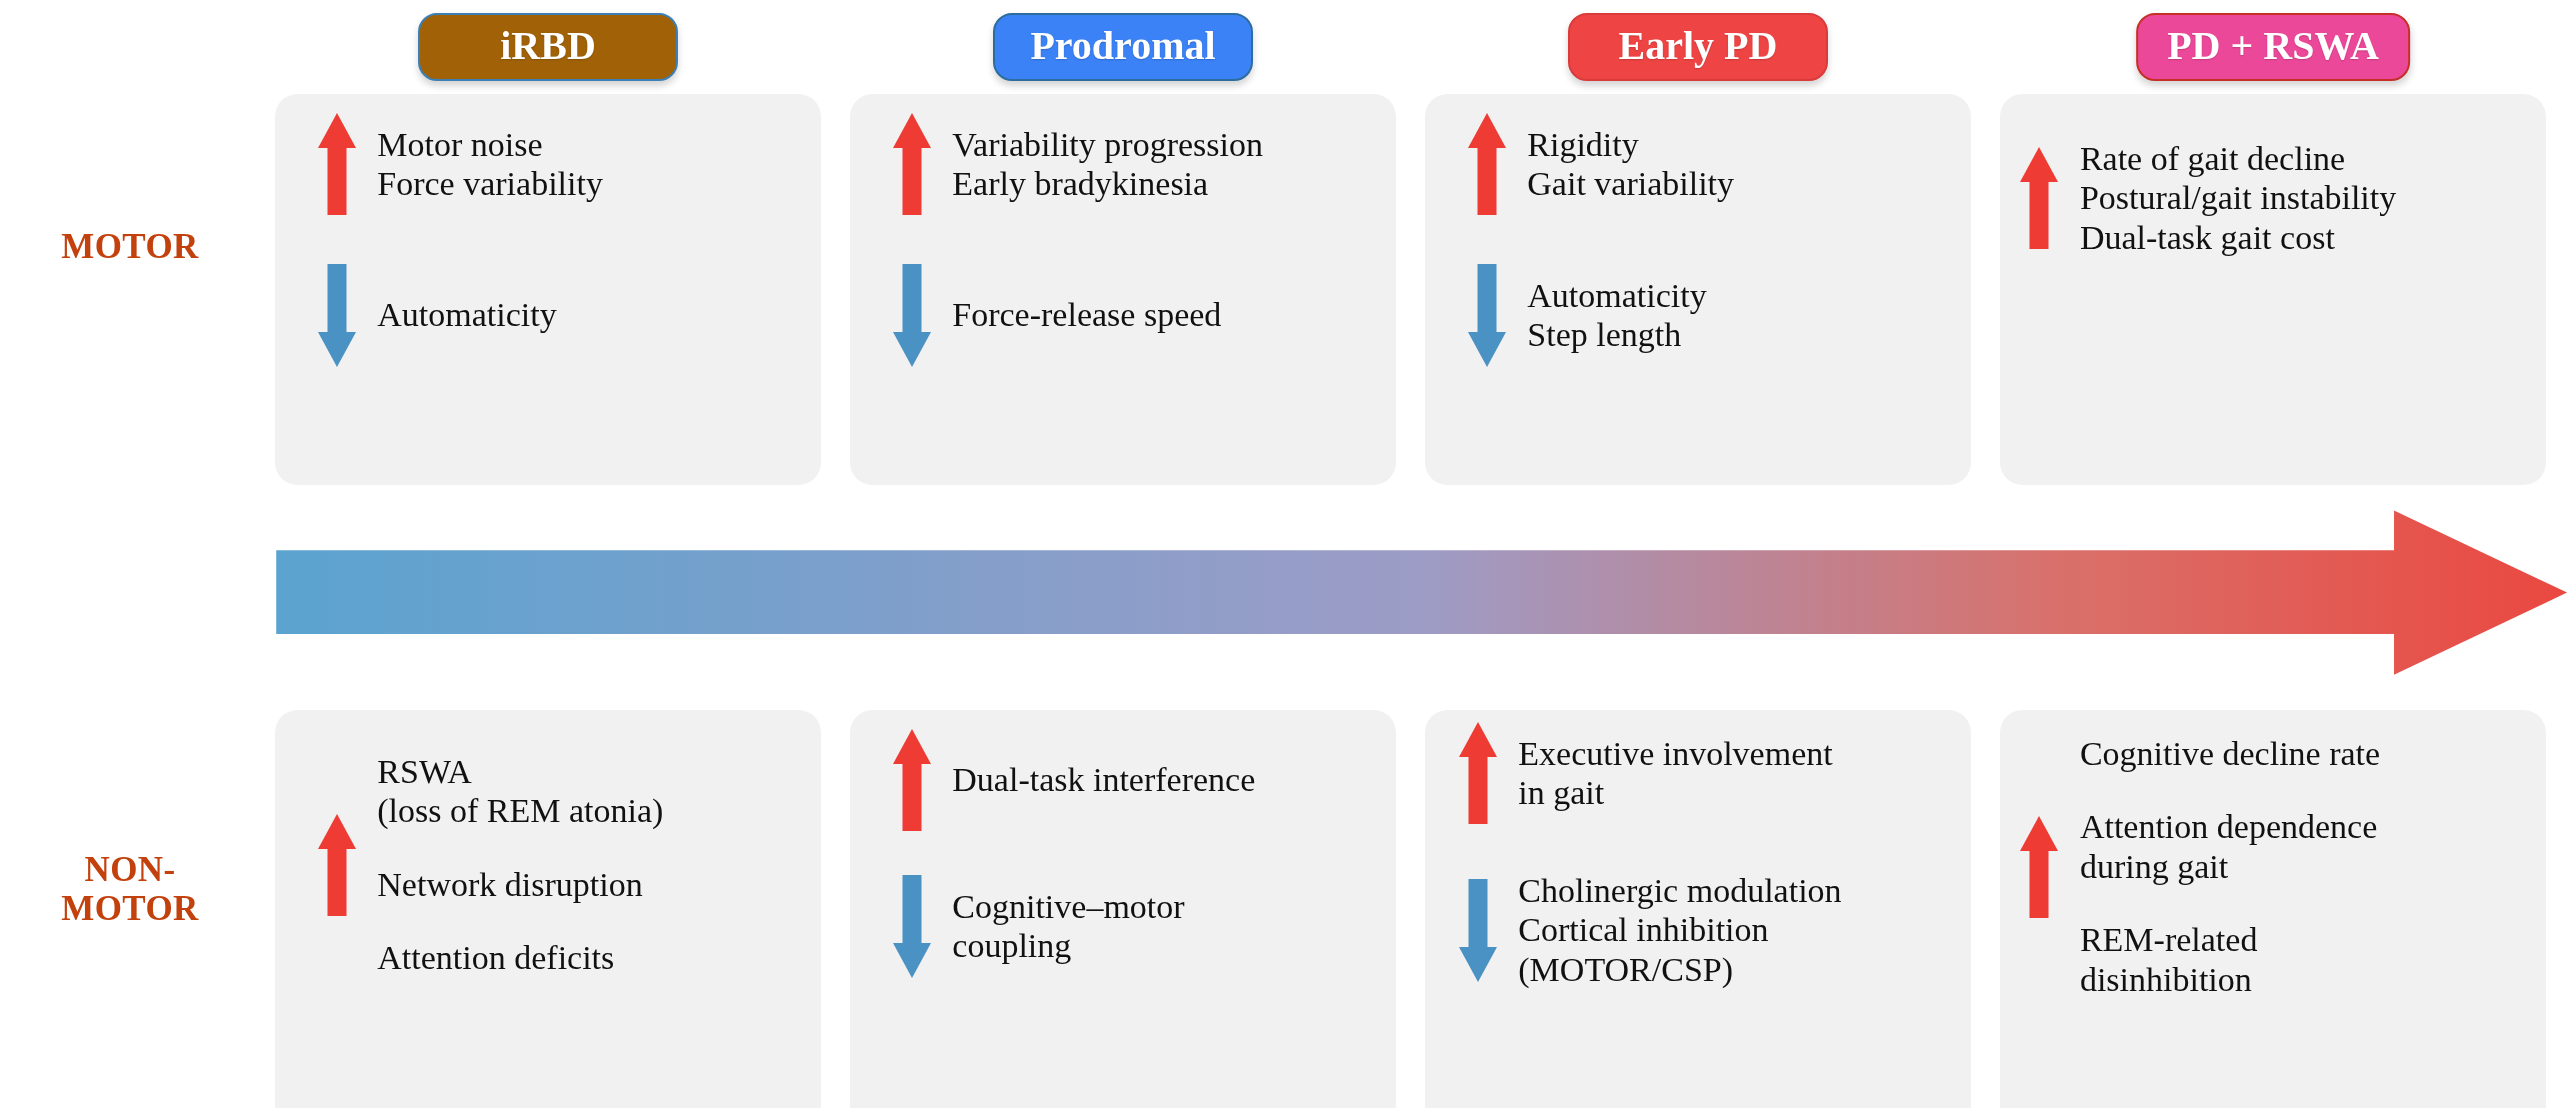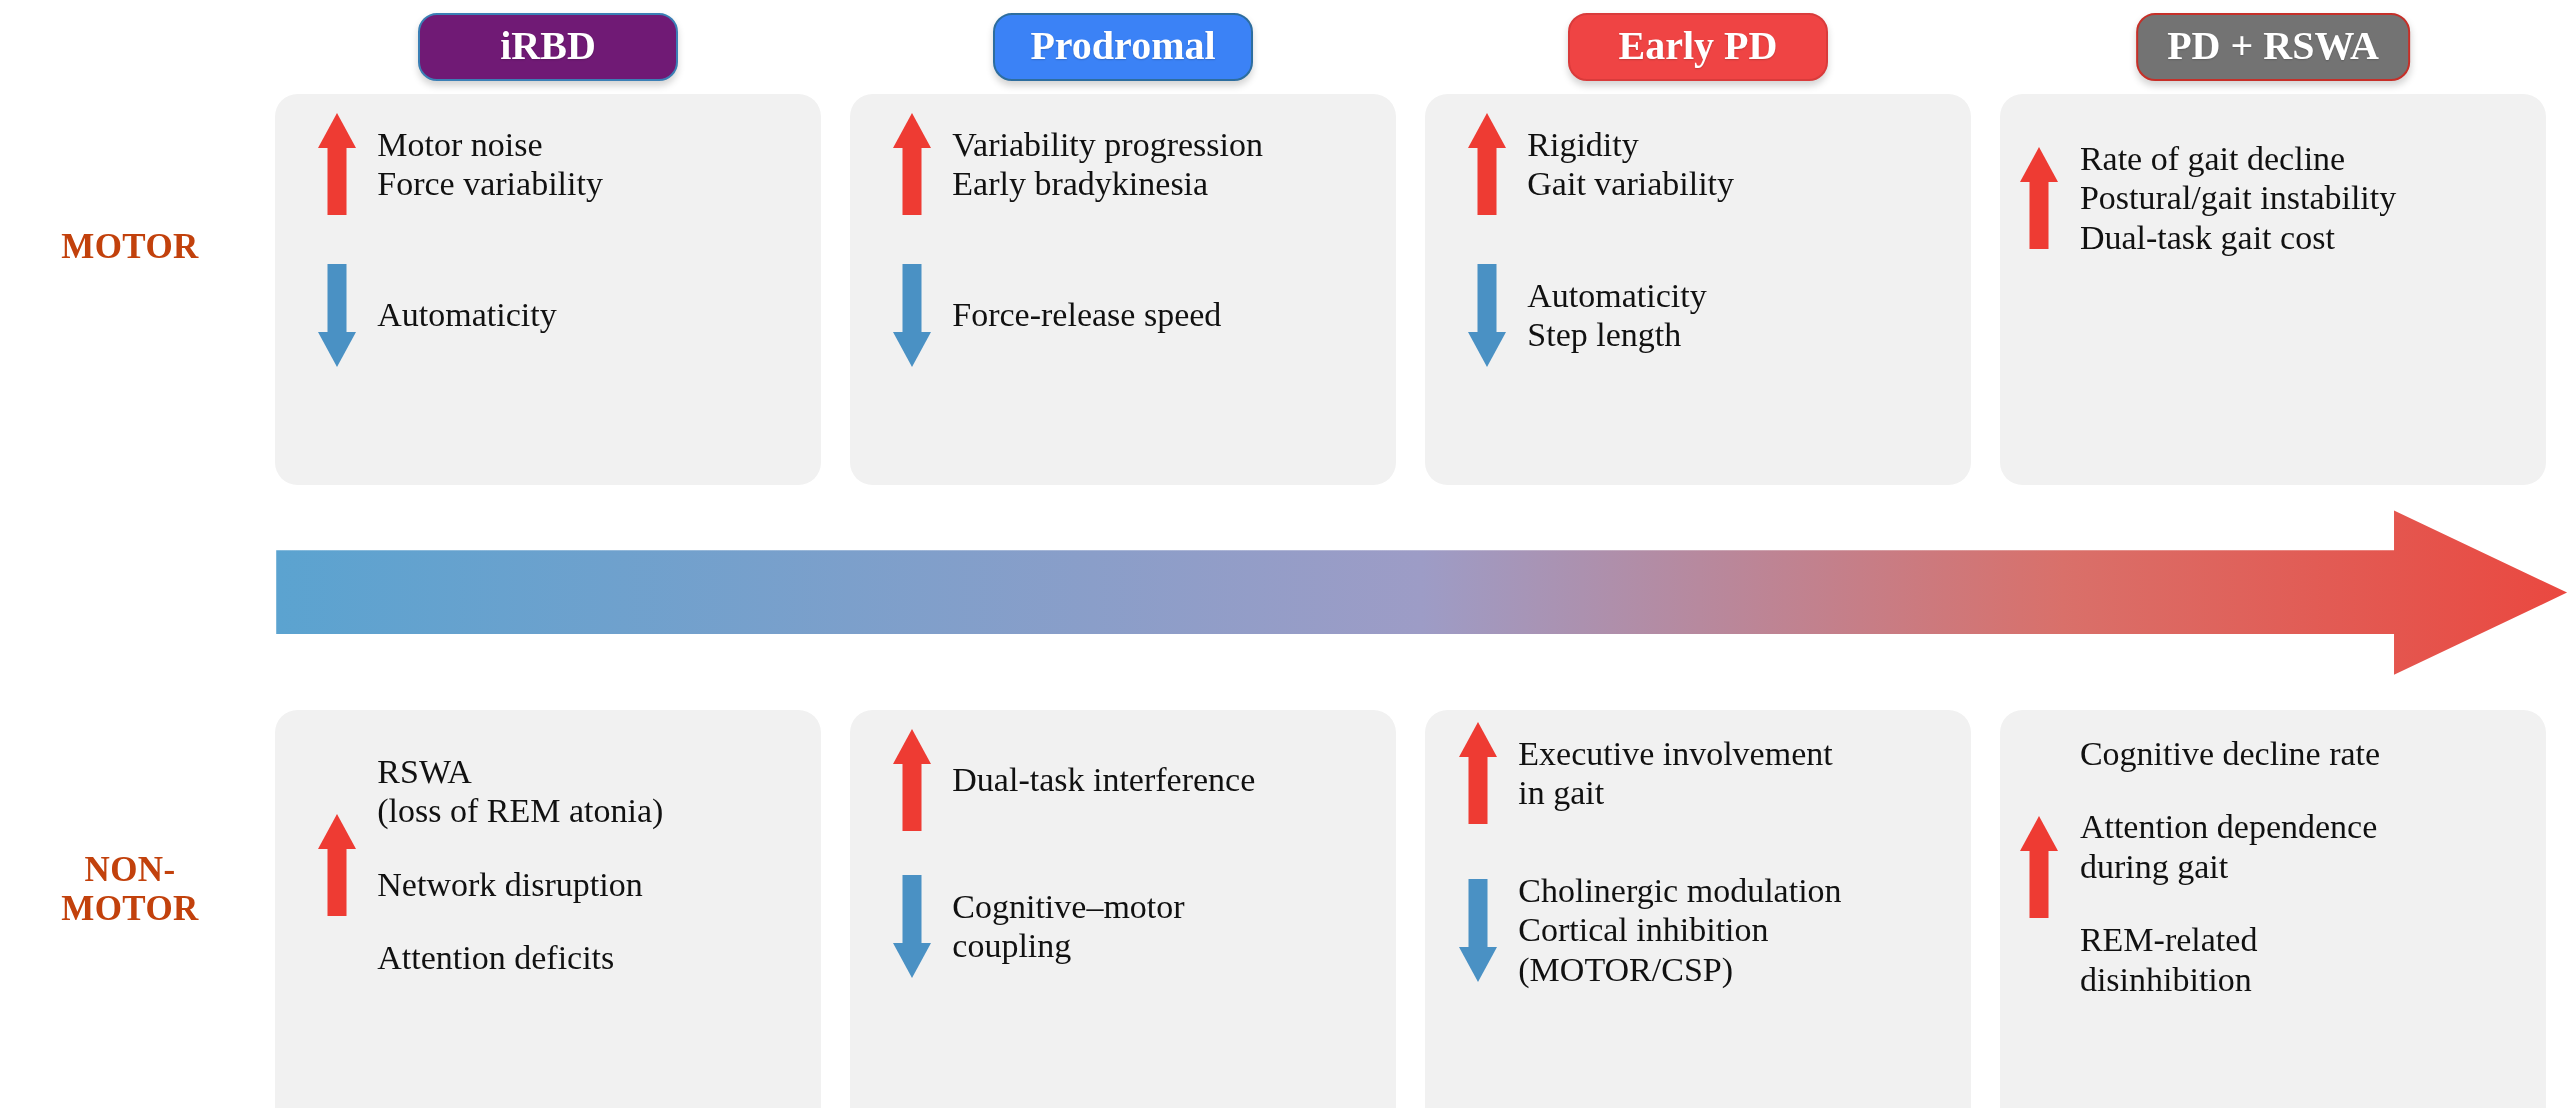--- a/index.html
+++ b/index.html
@@ -170,21 +170,21 @@
 <div id="figure">
 
   <div class="row-label" id="label-motor">MOTOR</div>
 
   <div class="row-label" id="label-nonmotor">
     <span class="ln">NON-</span><br>
     <span class="ln">MOTOR</span>
   </div>
 
   <div class="col col-0">
-    <div class="pill" id="pill-irbd" style="background: #701a75; border: 2.6px solid rgb(59, 127, 181);">iRBD</div>
+    <div class="pill" id="pill-irbd" style="background: #a16207; border: 2.6px solid rgb(59, 127, 181);">iRBD</div>
     <div class="card">
       <div class="entries" style="top:19px; left:38px;">
         <div class="entry">
           <span class="arrow">
             <span class="arrow-glyph arrow-up">
                 <span class="head"></span>
                 <span class="shaft"></span>
               </span>
           </span>
           <span class="lines">
@@ -270,21 +270,21 @@
           <span class="lines">
             <span class="ln">Automaticity</span>
             <span class="ln">Step length</span>
           </span>
         </div>
       </div>
     </div>
   </div>
 
   <div class="col col-3">
-    <div class="pill" id="pill-pd-rswa" style="background: #737373; border: 2.6px solid rgb(198, 47, 40);">PD + RSWA</div>
+    <div class="pill" id="pill-pd-rswa" style="background: #ec4899; border: 2.6px solid rgb(198, 47, 40);">PD + RSWA</div>
     <div class="card">
       <div class="entries" style="top:45px; left:15.6px;">
         <div class="entry">
           <span class="arrow">
             <span class="arrow-glyph arrow-up">
                 <span class="head"></span>
                 <span class="shaft"></span>
               </span>
           </span>
           <span class="lines">

